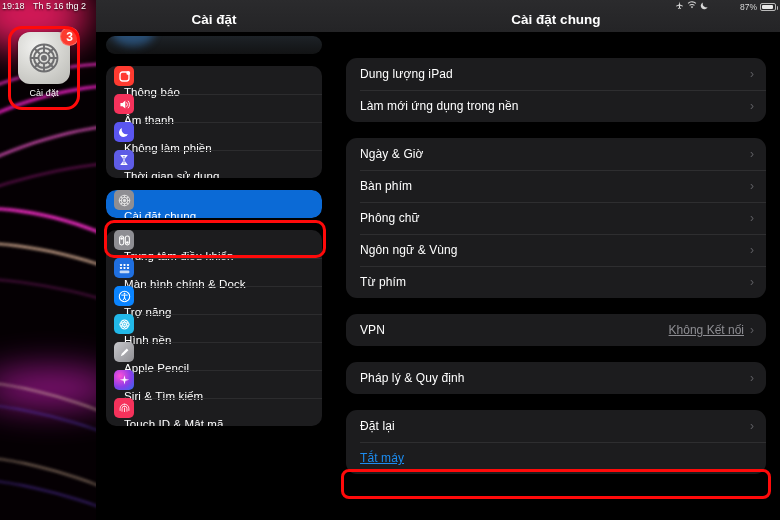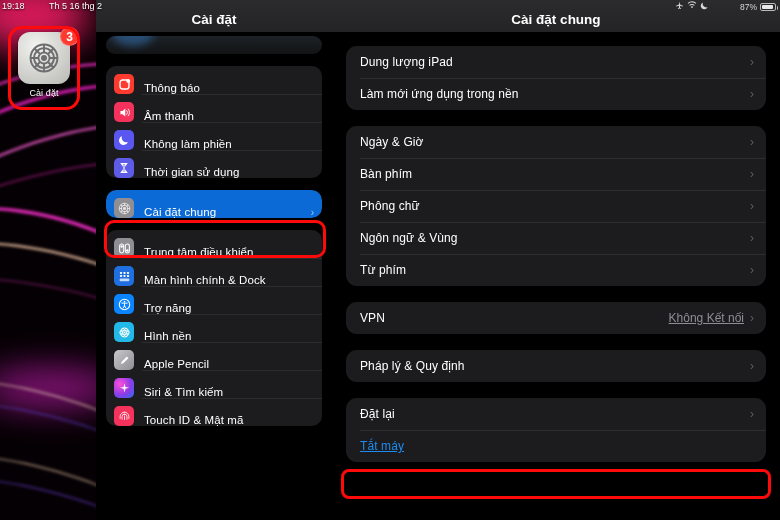--- a/index.html
+++ b/index.html
@@ -136,24 +136,25 @@
     border-radius:50%; background:#2d5b8a; filter:blur(4px); opacity:.8;
   }
 
   .sb-group {
     background:#1c1c1e;
     border-radius:10px;
     margin-top:12px;
     overflow:hidden;
   }
   .sb-row {
-    display:flex; align-items:flex-end;
+    display:flex; align-items:flex-start;
     height:28px;
     padding-left:8px;
     position:relative;
+    flex-direction:column;
   }
   .sb-row + .sb-row:before {
     content:""; position:absolute; left:36px; right:0; top:0; height:1px;
     background:#2c2c2e;
   }
   .sb-row.selected {
     background:#0b6ad6;
     border-radius:10px;
   }
   .sb-row.selected:before{ display:none; }
@@ -183,21 +184,21 @@
     position:relative;
     overflow:hidden;
   }
   #detail-header {
     height:32px;
     display:flex; align-items:flex-end; justify-content:center;
     padding-bottom:5px;
     background:linear-gradient(180deg,#2b2b2d 0%,#242426 100%);
   }
   #detail-title { font-size:13.5px; font-weight:bold; color:#fff; }
-  #detail-scroll { padding:0 14px; height:488px; }
+  #detail-scroll { padding:12px 14px; height:488px; }
 
   .d-group {
     background:#1c1c1e;
     border-radius:11px;
     overflow:hidden;
   }
   .d-row {
     display:flex; align-items:center;
     height:32px;
     padding:0 12px 0 14px;
@@ -477,21 +478,21 @@
     </div>
   </div>
 </div>
 
 <div class="annot-box" id="annot-general" style="border-color: rgb(255, 10, 10);"></div>
 <div class="annot-box" id="annot-shutdown" style="border-color: rgb(255, 10, 10);"></div>
 
 <div id="statusbar">
   <div id="status-left">
     <span>19:18</span>
-    <span style="margin-left:22px">Th 5 16 thg 2</span>
+    <span style="margin-left:6px">Th 5 16 thg 2</span>
   </div>
   <div id="status-right">
     <span class="sb-ico">
       <svg width="9" height="9" viewBox="0 0 16 16">
           <path d="M8 1l1 5 5 2.5v1.2L9 8.6v3.2l1.8 1.2v1L8 13.2 5.2 14v-1L7 11.8V8.6L2 9.7V8.5L7 6z" fill="#d8d8d8"></path>
         </svg>
     </span>
     <span class="sb-ico">
       <svg width="10" height="9" viewBox="0 0 16 12">
           <path d="M8 10.5l2-2.4a3 3 0 00-4 0zM8 5.2c1.3 0 2.5.5 3.4 1.3l1.1-1.3A6.7 6.7 0 008 3.4c-1.7 0-3.3.6-4.5 1.8l1.1 1.3A5 5 0 018 5.2zM8 1c2.2 0 4.2.8 5.7 2.2l1.1-1.3A9.6 9.6 0 008-.6a9.6 9.6 0 00-6.8 2.5l1.1 1.3A8.3 8.3 0 018 1z" fill="#d8d8d8"></path>

